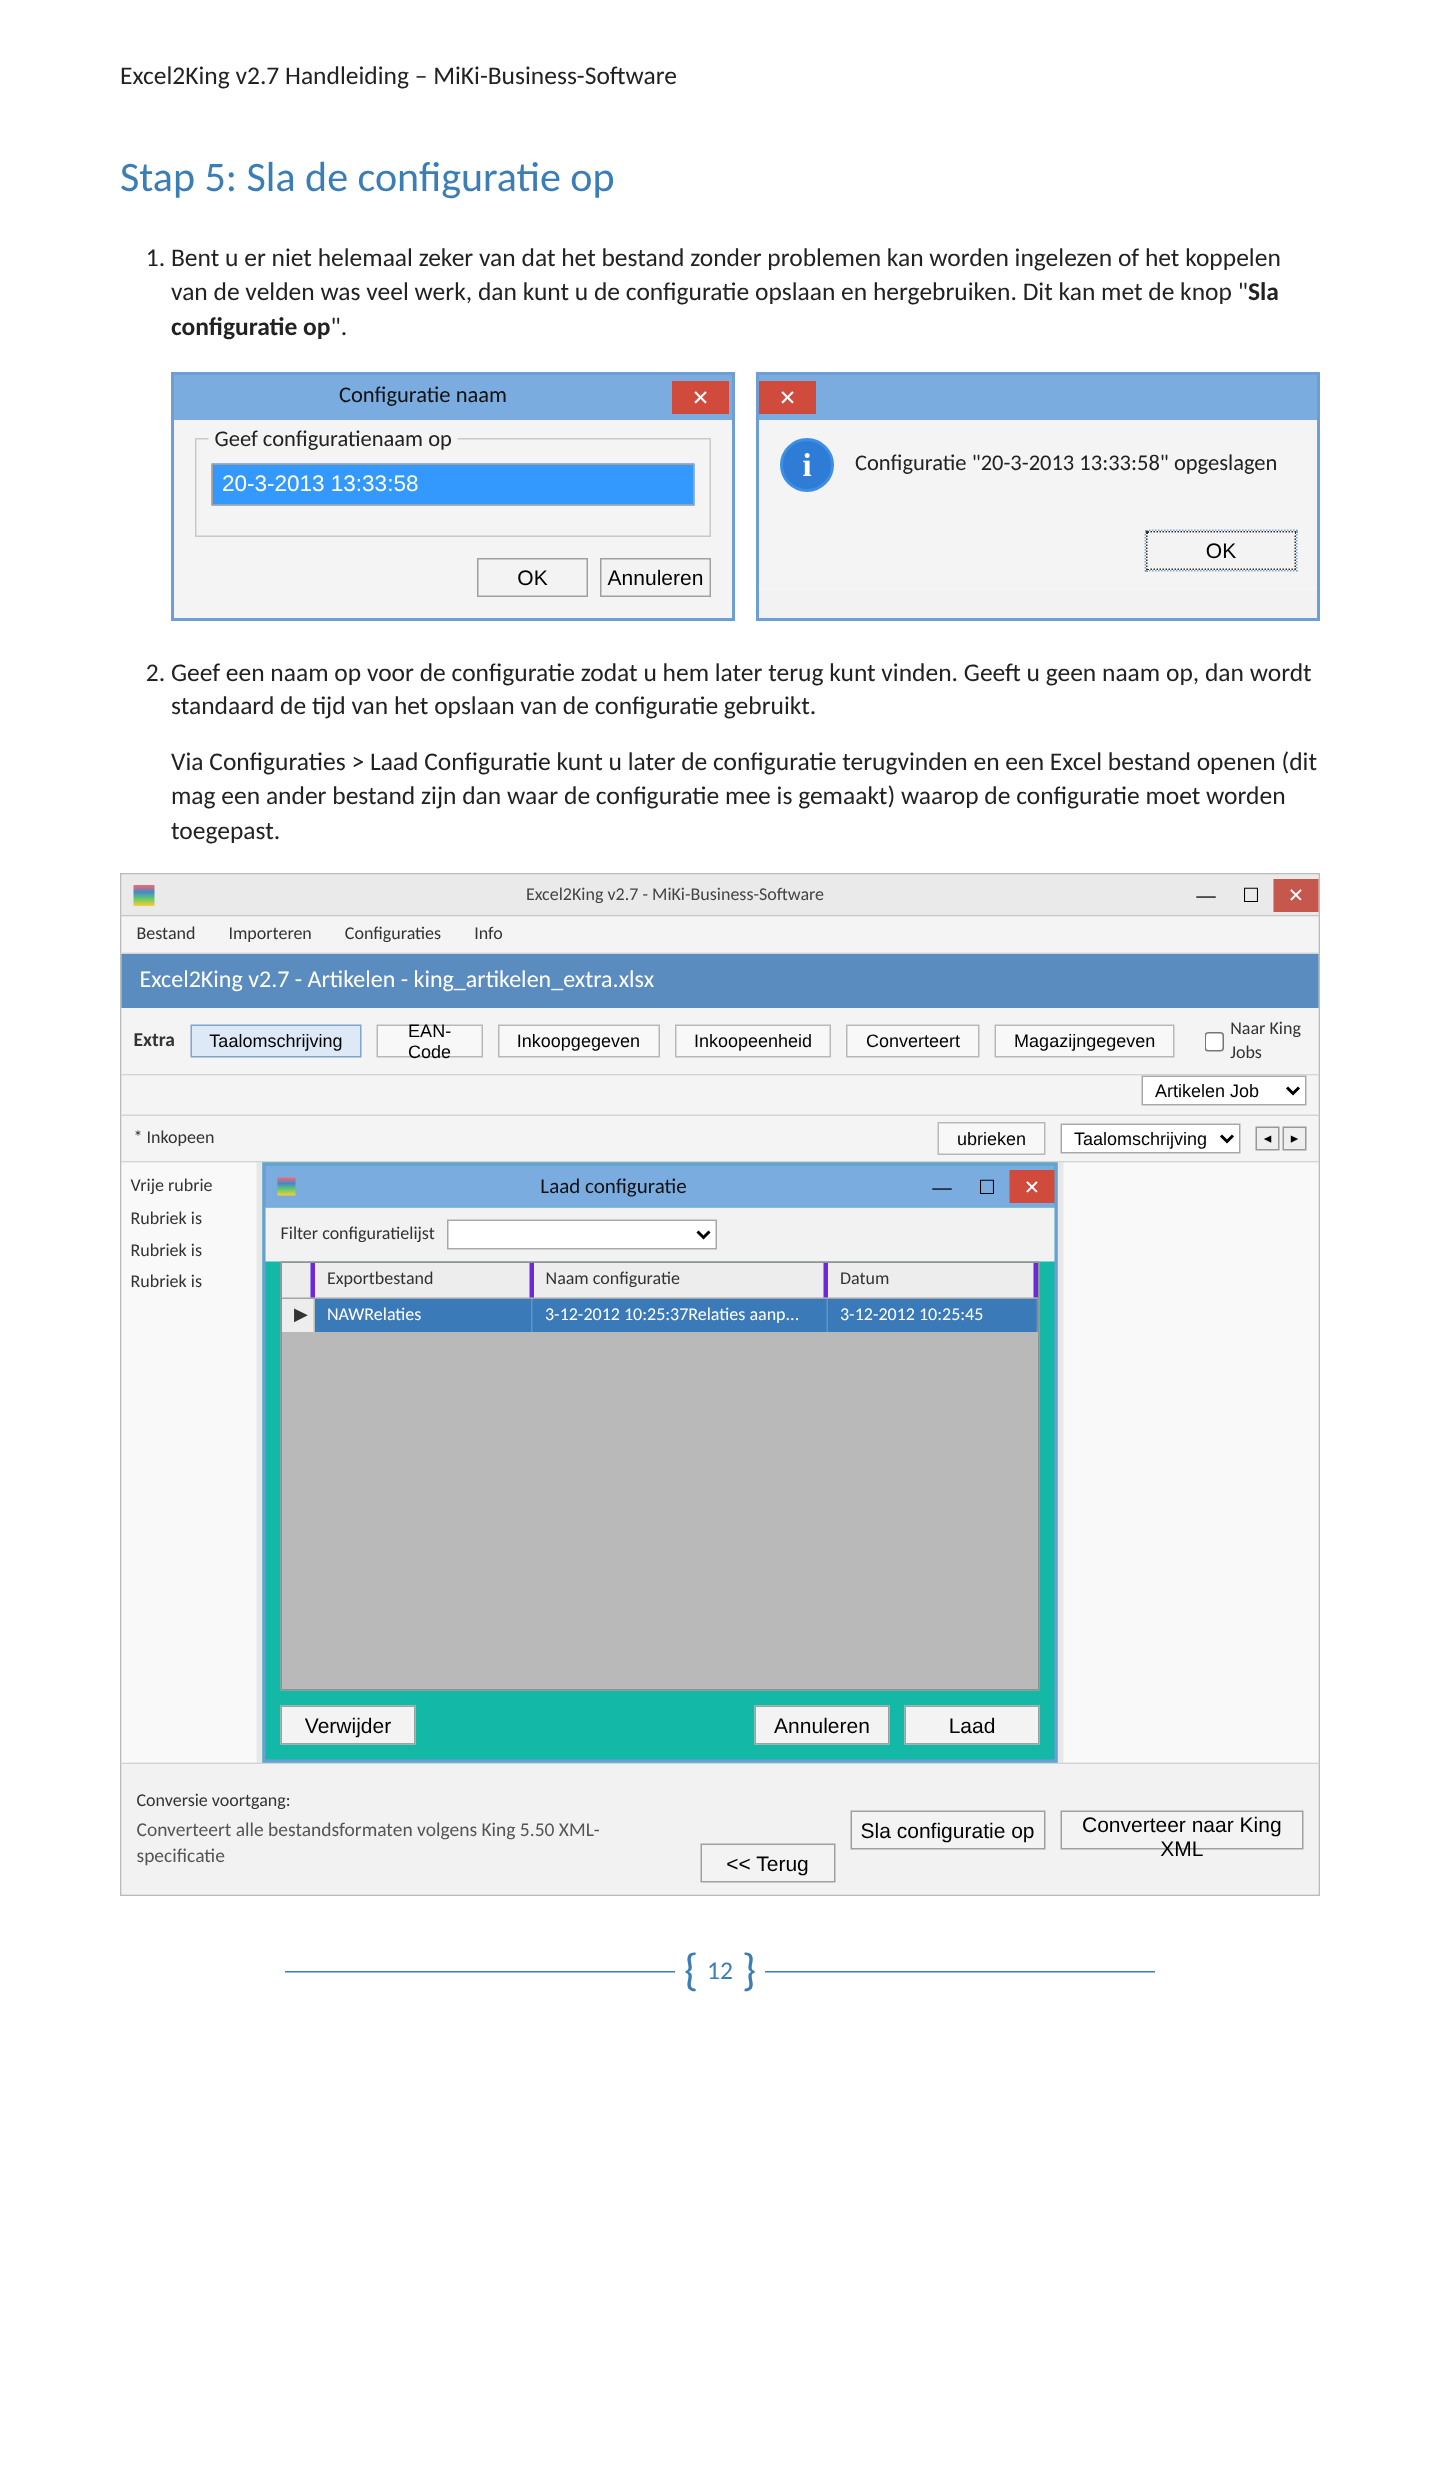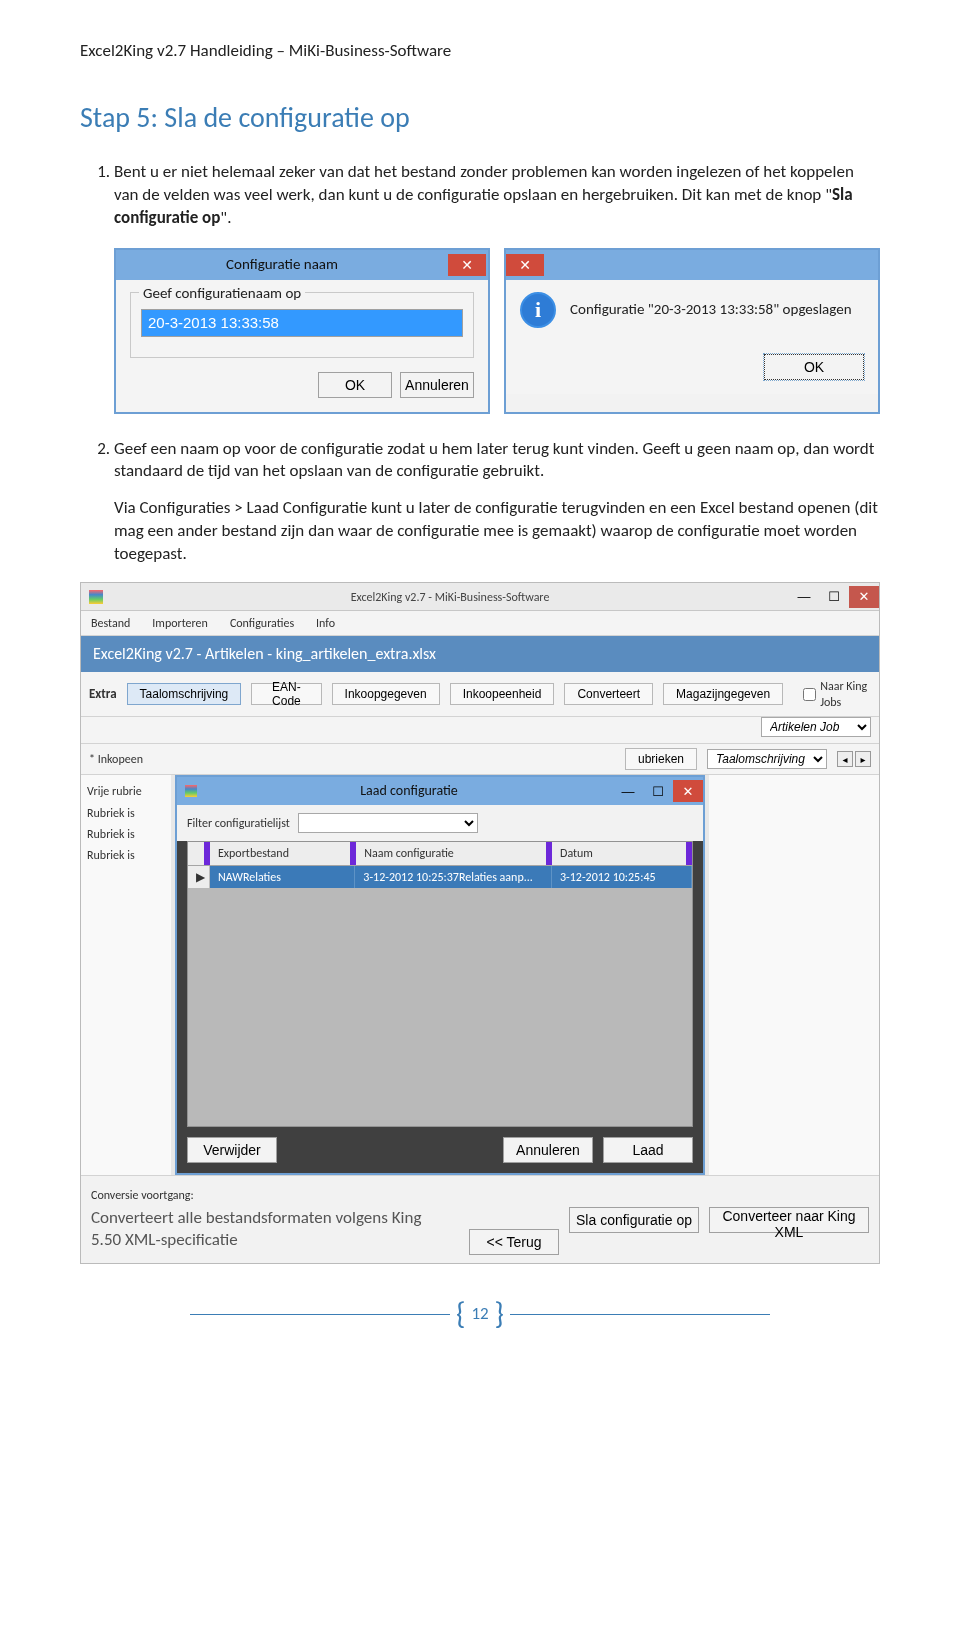--- a/index.html
+++ b/index.html
@@ -104,46 +104,46 @@
   .app-menu { display: flex; gap: 22px; padding: 4px 10px; background:#F4F4F4; border-bottom:1px solid #D3D3D3; }
   .app-menu span { cursor: pointer; }
   .app-band {
     background: #5A8CBF; color:#ffffff; padding: 7px 12px; font-size: 16px;
   }
   .toolbar { background:#F4F4F4; padding: 6px 8px; display:flex; gap:10px; align-items:center; border-bottom:1px solid #D3D3D3;}
   .tab-btn { border:1px solid #B8B8B8; background:#F8F8F8; padding:2px 12px; font-size:12px; height:22px; display:inline-flex; align-items:center; cursor:pointer;}
   .tab-btn.active { background:#DDE9F6; border-color:#7FA6CE;}
   .toolbar2 { background:#F4F4F4; padding: 4px 8px; display:flex; gap:10px; align-items:center; border-bottom:1px solid #D3D3D3;}
   .checkbox { display:inline-flex; align-items:center; gap:4px;}
-  .select { border:1px solid #A8A8A8; background:#fff; height:20px; font-size:12px; padding:0 4px;font-style:italic;}
+  .select { border:1px solid #A8A8A8; background:#fff; height:20px; font-size:12px; padding:0 4px;}
   .content-row { display:flex; }
   .side-col { width: 90px; padding: 8px 6px; background:#F9F9F9; font-size:12px; }
   .side-col div { margin-bottom: 5px; }
   
   .inner-win {
     flex:1;
     margin: 0 4px;
     border: 2px solid #6D9FD4;
-    background:#404040;
+    background:#14b8a6;
     display:flex; flex-direction:column;
     height: 400px;
   }
   .inner-titlebar { background:#7AACE0; height:28px; display:flex; align-items:center; position: relative;}
   .inner-titlebar .appicon { width: 12px; height: 12px; background: linear-gradient(#f66,#48c,#6c6,#fc3); margin: 0 8px; }
   .inner-titlebar .t { flex:1; text-align:center; color:#111; font-size:14px;}
   .inner-wincontrols { display:flex; }
   .inner-wincontrols .wc { width: 30px; height:22px; display:flex; align-items:center; justify-content:center; border:none; background:transparent; cursor:pointer; font-size:13px;}
   .inner-wincontrols .wc.close { background:#D04B3C; color:#fff;}
   .filter-row { padding: 8px 10px; display:flex; align-items:center; gap:8px; background:#F2F2F2;}
   .grid {
     margin: 0 10px; background:#B9B9B9; border:1px solid #929292;
     flex:1; display:flex; flex-direction:column;
   }
   .grid-head { display:flex; background:#EDEDED; border-bottom:1px solid #A5A5A5;}
-  .grid-head .gh { padding:3px 8px; border-right:6px solid #6d28d9; font-size:12px;}
+  .grid-head .gh { padding:3px 8px; border-right:3px solid #6d28d9; font-size:12px;}
   .gh.c0{width:22px;} .gh.c1{flex:1;} .gh.c2{flex:1.4;} .gh.c3{width:140px;}
   .grid-row { display:flex; background:#3B7AB8; color:#fff; }
   .grid-row .gc { padding:3px 8px; border-right:1px solid #5E93C6; font-size:12px; }
   .gc.c0{width:22px; background:#EDEDED; color:#333; border-right:1px solid #BDBDBD;}
   .gc.c1{flex:1;} .gc.c2{flex:1.4;} .gc.c3{width:140px;}
   .grid-fill { flex:1; background:#B9B9B9;}
   .inner-btnrow { display:flex; padding:10px; gap:10px;}
   .inner-btnrow .spacer{flex:1;}
   .app-footer { background:#F2F2F2; padding: 8px 10px; display:flex; align-items:center; gap:10px; border-top:1px solid #D3D3D3;}
   .app-footer .spacer{flex:1;}
@@ -309,21 +309,21 @@
         <button class="win-btn" style="min-width:90px;">Laad</button>
       </div>
     </div>
 
     <div class="right-side"></div>
   </div>
 
   <div class="app-footer">
     <div style="display:flex; flex-direction:column; gap:3px;">
       <span>Conversie voortgang:</span>
-      <span style="font-size:17px; color:#555;">Converteert alle bestandsformaten volgens King 5.50 XML-specificatie</span>
+      <span style="font-size:13px; color:#555;">Converteert alle bestandsformaten volgens King 5.50 XML-specificatie</span>
     </div>
     <div class="spacer"></div>
     <button class="win-btn" style="min-width:90px;margin-top:45px;">&lt;&lt; Terug</button>
     <button class="win-btn" style="min-width:130px;">Sla configuratie op</button>
     <button class="win-btn" style="min-width:160px;">Converteer naar King XML</button>
   </div>
 </div>
 
 <div class="page-num-wrap">
   <div class="lineleft"></div>

